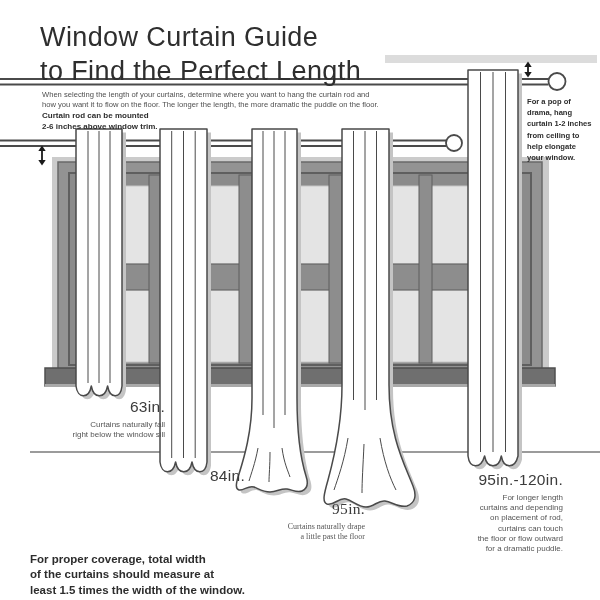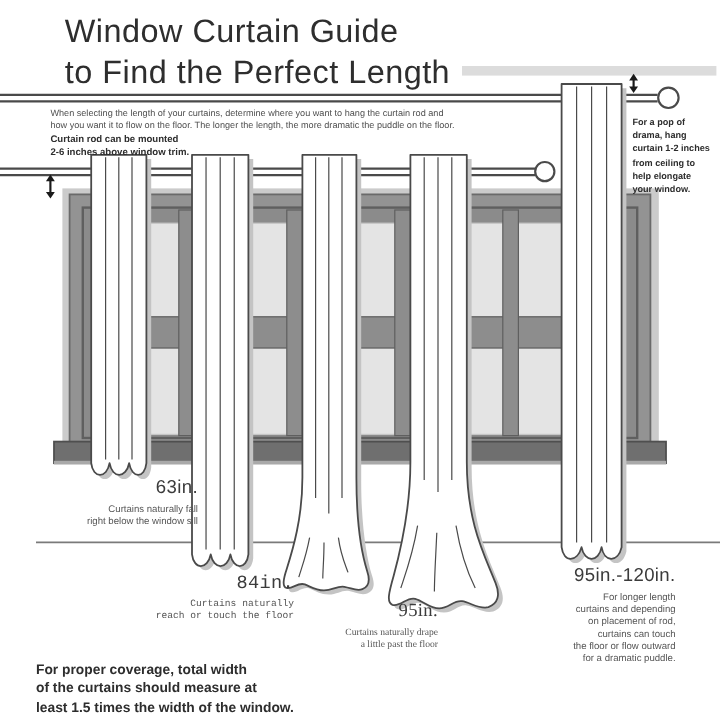--- a/index.html
+++ b/index.html
@@ -4,37 +4,37 @@
 <style>
   html,body{margin:0;padding:0;background:#fff;}
   .stage{
     position:relative;width:600px;height:600px;background:#ffffff;overflow:hidden;
     font-family:"Liberation Sans",sans-serif;color:#2d2d2d;
   }
   .stage svg{position:absolute;left:0;top:0;}
   .abs{position:absolute;}
   .prelines{white-space:pre-line;}
   .title{
-    left:40px;top:9px;font-size:27px;line-height:1.26;letter-spacing:.4px;
-    color:#2e2e2e;font-weight:400;margin-left:14px;
+    left:40px;top:20px;font-size:27px;line-height:1.26;letter-spacing:.4px;
+    color:#2e2e2e;font-weight:400;
   }
   .intro{
     left:42px;top:90px;width:470px;font-size:7.6px;line-height:1.35;color:#4f4f4f;
   }
   .rod-note{
     left:42px;top:111px;font-size:8px;line-height:1.32;font-weight:bold;color:#2d2d2d;
   }
   .drama-note{
     left:527px;top:96px;width:92px;font-size:7.6px;line-height:1.48;font-weight:bold;color:#2d2d2d;
   }
   .curtain-label{position:absolute;text-align:right;}
   .curtain-label .len{font-size:15.5px;color:#3b3b3b;letter-spacing:.3px;}
   .curtain-label .desc{font-size:8px;line-height:1.28;color:#555555;margin-top:4px;}
   .lbl-1{left:35px;top:398px;width:130px;}
-  .lbl-2{left:121px;top:477px;width:124px;font-family:Liberation Mono, monospace;}
+  .lbl-2{left:121px;top:467px;width:124px;}
   .lbl-3{left:221px;top:500px;width:144px;font-family:Liberation Serif, serif;}
   .lbl-4{left:294px;top:514px;width:164px;}
   .lbl-5{left:417px;top:471px;width:146px;}
   .footer{
     left:30px;top:552px;width:420px;font-size:11.5px;line-height:1.33;font-weight:bold;color:#2d2d2d;
   }
 </style>
 </head>
 <body>
 
@@ -167,22 +167,20 @@
 your window.</div>
 
   <div class="curtain-label lbl-1">
     <div class="len">63in.</div>
     <div class="desc prelines">Curtains naturally fall
 right below the window sill</div>
   </div>
 
   <div class="curtain-label lbl-2">
     <div class="len">84in.</div>
-    <div class="desc prelines">Curtains naturally
-reach or touch the floor</div>
   </div>
 
   <div class="curtain-label lbl-3">
     <div class="len">95in.</div>
     <div class="desc prelines">Curtains naturally drape
 a little past the floor</div>
   </div>
 
   <div class="curtain-label lbl-4">
   </div>

